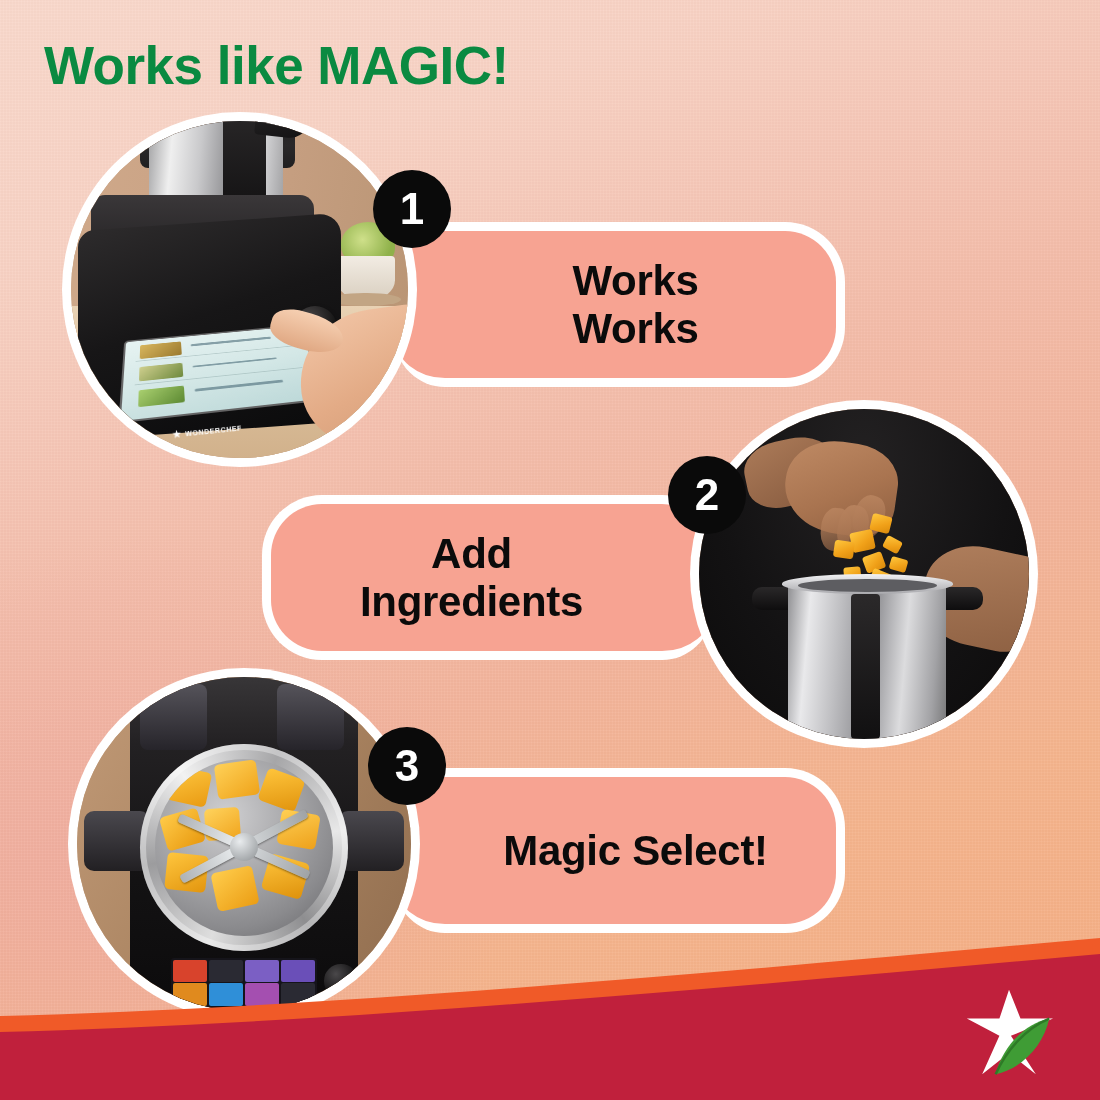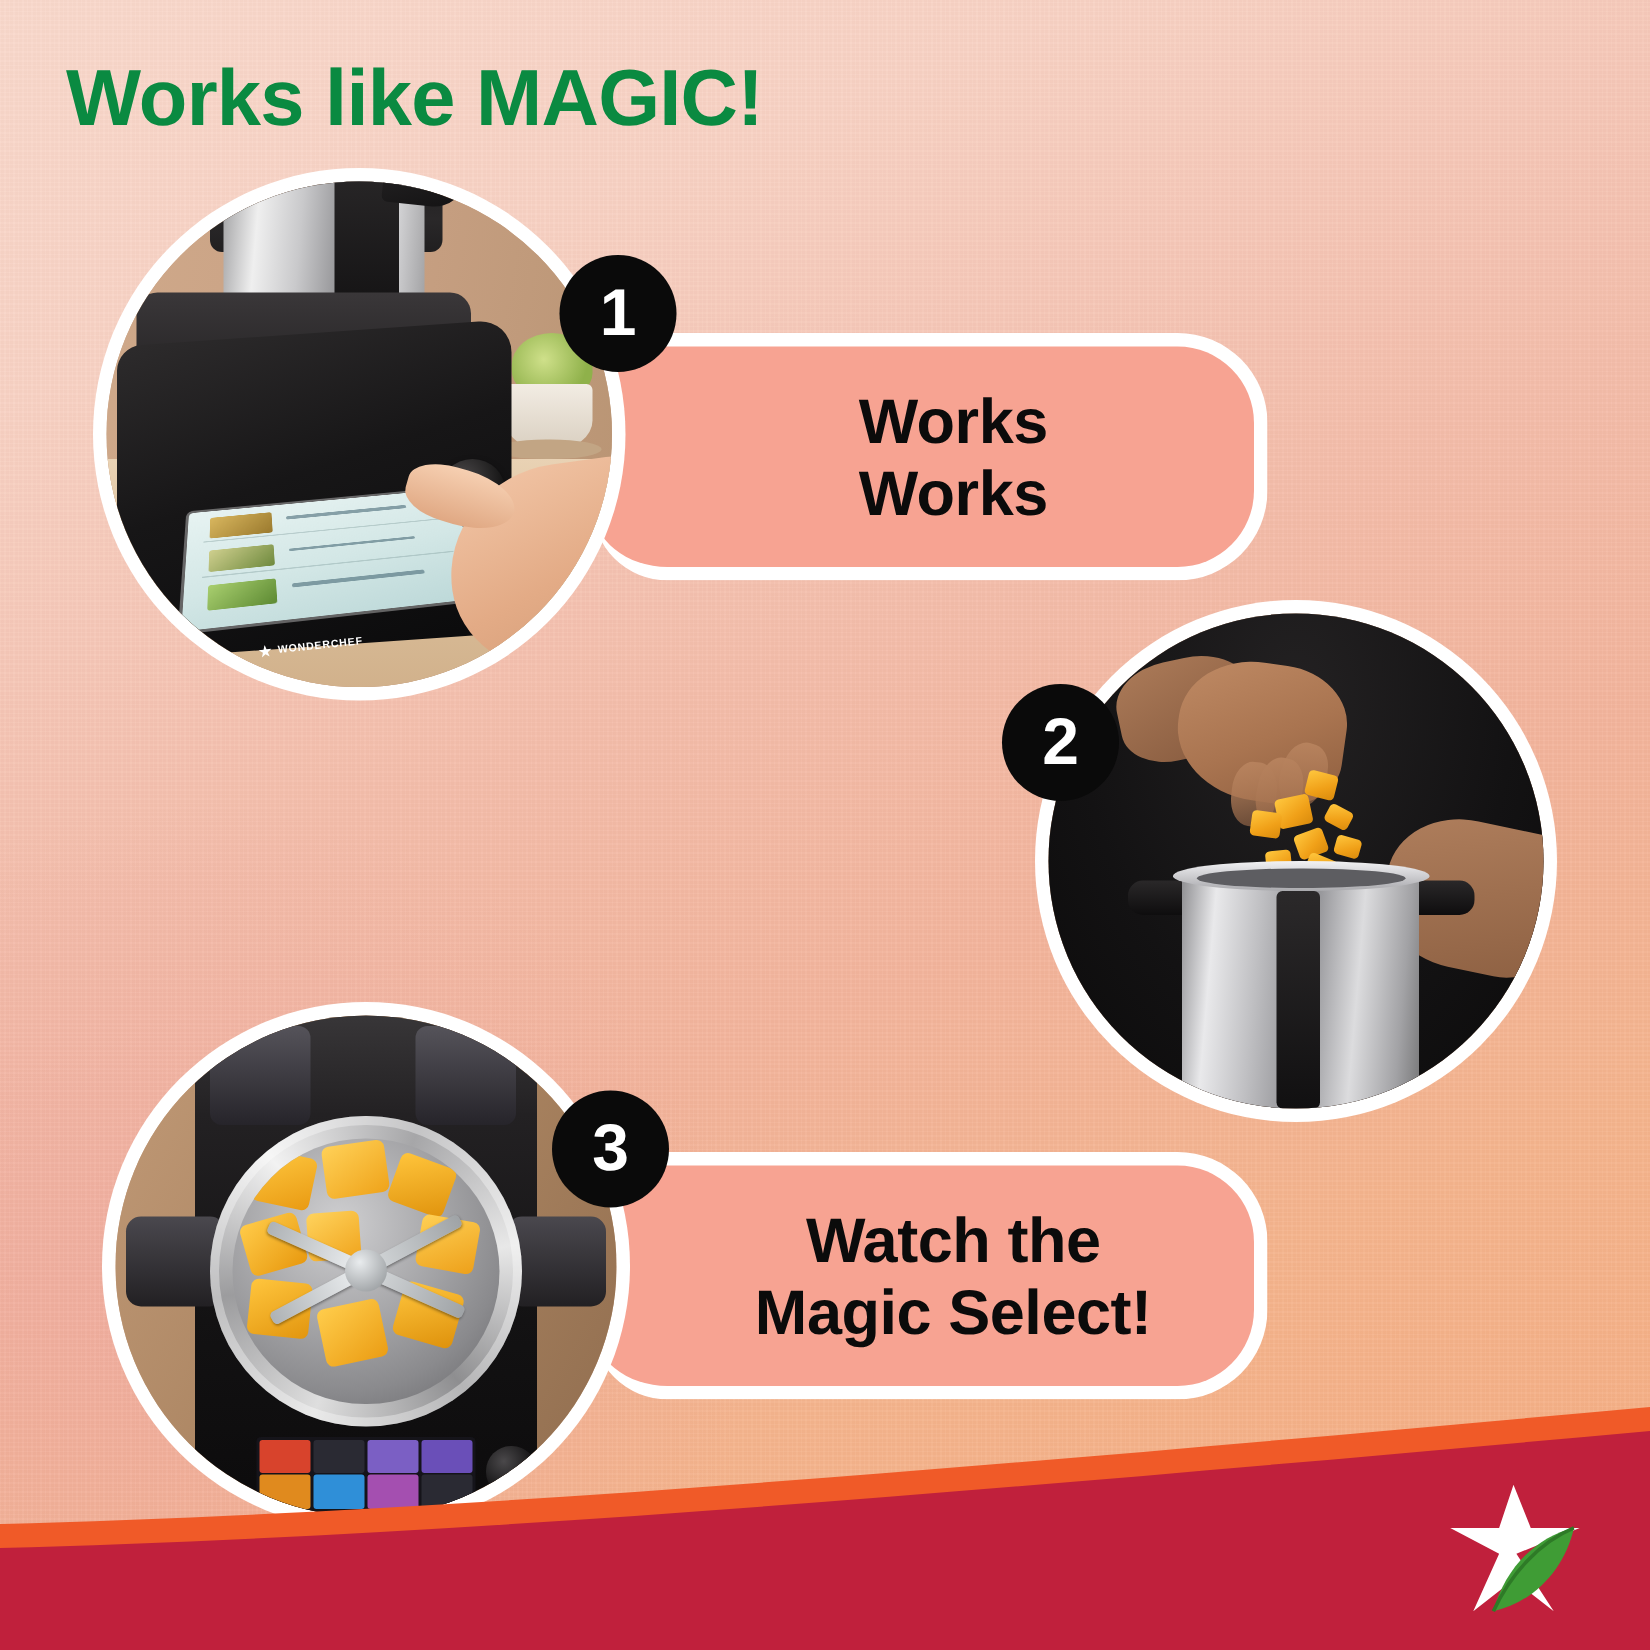--- a/index.html
+++ b/index.html
@@ -280,20 +280,26 @@
         <span class="bstar"></span>
         <span class="btxt">WONDERCHEF</span>
       </div>
       <div class="p1-hand"></div>
       <div class="p1-finger"></div>
     </div>
   </div>
 
   <div class="badge" style="left:373px; top:170px;">1</div>
 
+  <div class="step-card card-left" style="left:262px; top:495px; width:450px; height:165px;">
+    <div class="label">
+      <div>Add</div>
+      <div>Ingredients</div>
+    </div>
+  </div>
 
   <div class="photo-circle" style="left:690px; top:400px; width:348px; height:348px;">
     <div class="photo-inner">
       <div class="p2-bg"></div>
       <div class="p2-shirt"></div>
       <div class="p2-arm-r"></div>
       <div class="p2-arm-l"></div>
       <div class="p2-hand"></div>
       <div class="p2-finger" style="left:47%; top:26%; width:9%; height:13%; transform:rotate(18deg);"></div>
       <div class="p2-finger" style="left:42%; top:29%; width:9%; height:14%; transform:rotate(12deg);"></div>
@@ -317,21 +323,20 @@
       <div class="p2-strip"></div>
       <div class="p2-rim"></div>
       <div class="p2-inner"></div>
     </div>
   </div>
 
   <div class="badge" style="left:668px; top:456px;">2</div>
 
   <div class="step-card card-right" style="left:395px; top:768px; width:450px; height:165px;">
     <div class="label">
-      <div>Watch the</div>
       <div>Magic Select!</div>
     </div>
   </div>
 
   <div class="photo-circle" style="left:68px; top:668px; width:352px; height:352px;">
     <div class="photo-inner">
       <div class="p3-bg"></div>
       <div class="p3-machine"></div>
       <div class="p3-lid-l"></div>
       <div class="p3-lid-r"></div>

